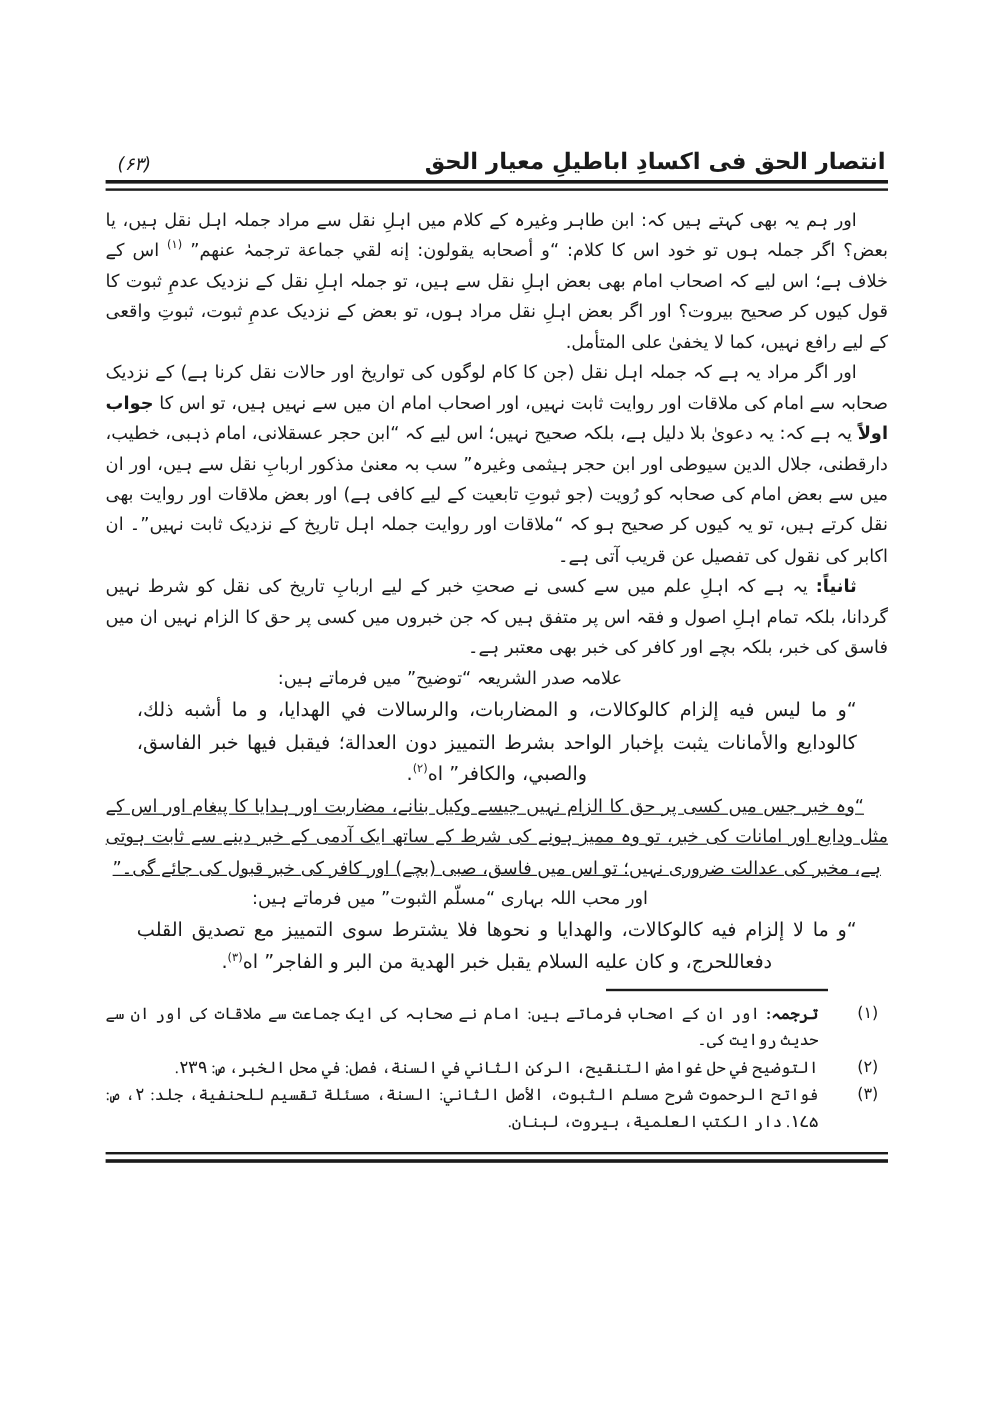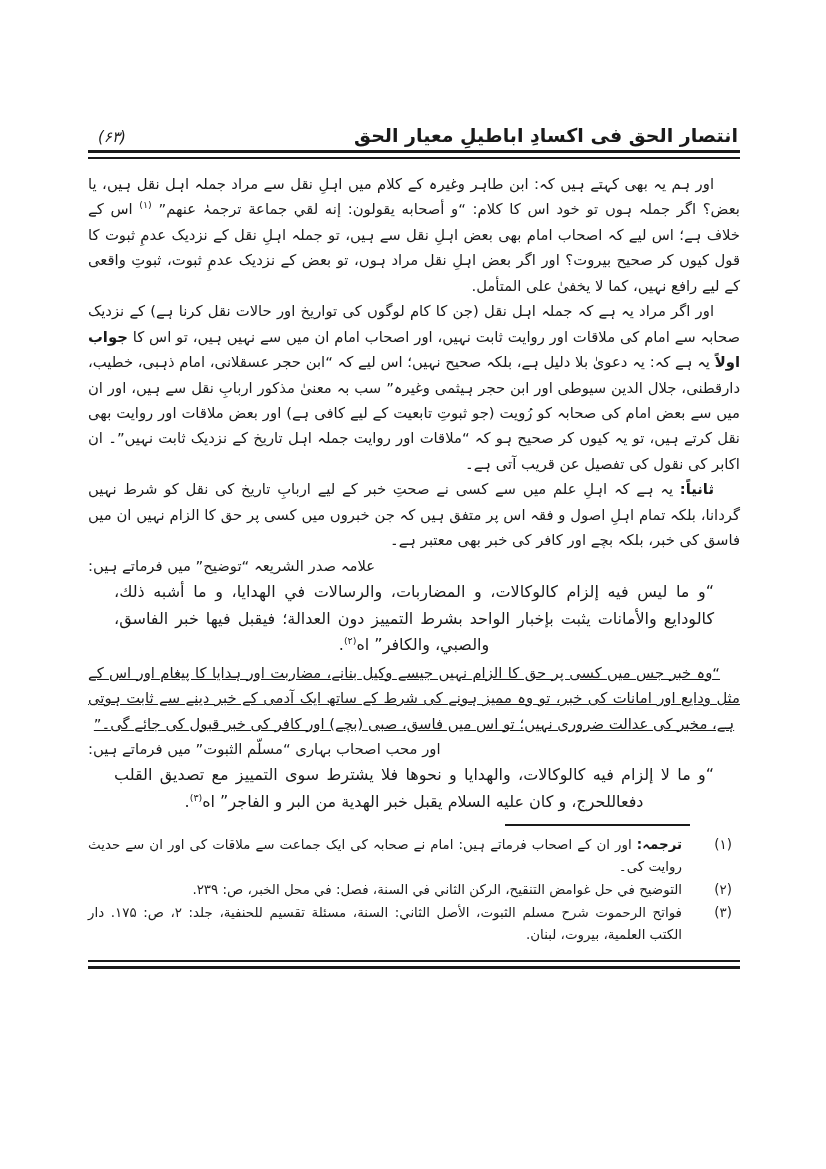--- a/index.html
+++ b/index.html
@@ -21,38 +21,38 @@
   .rule-bottom{height:4px;border-top:2px solid #1a1a1a;border-bottom:3px solid #1a1a1a;margin-top:14px;}
   
   .bodytext{direction:rtl;margin-top:12px;}
   .para{
     margin:0;
     font-size:14.8px;line-height:1.72;
     text-align:justify;text-indent:26px;
   }
   .bold{font-weight:bold;}
   sup.fn-marker{font-size:9.5px;line-height:0;}
-  .intro-line{margin:0;font-size:14.8px;line-height:1.72;text-align:left;text-indent:78px;}
+  .intro-line{margin:0;font-size:14.8px;line-height:1.72;text-align:center;text-indent:78px;}
   .arabic-quote{
     margin:1px 0;
     padding:0 26px;
     font-size:16px;line-height:1.66;
     text-align:justify;text-align-last:center;
   }
   .translation{
     margin:0;
     font-size:14.8px;line-height:1.72;
     text-align:justify;text-align-last:center;text-indent:20px;text-decoration:underline;
   }
   
   .fn-sep{width:185px;height:2px;background:#1a1a1a;margin:9px 50px 8px auto;}
   .footnotes{direction:rtl;font-size:13.4px;line-height:1.64;padding-right:8px;}
   .fn-row{display:flex;gap:18px;margin-bottom:1px;}
   .fn-num{flex:0 0 32px;white-space:nowrap;}
-  .fn-text{flex:1;text-align:justify;}
+  .fn-text{flex:1;text-align:justify;font-family:Liberation Serif, serif;}
 </style>
 </head>
 <body>
 
 <div class="page">
   <div class="content">
 
     <div class="header">
       <span class="book-title">انتصار الحق فی اکسادِ اباطیلِ معیار الحق</span>
       <span class="page-num">(۶۳)</span>
@@ -79,21 +79,21 @@
       </p>
 
       <p class="intro-line">علامہ صدر الشریعہ “توضیح” میں فرماتے ہیں:</p>
 
       <p class="arabic-quote">
         <span>“و ما ليس فيه إلزام كالوكالات، و المضاربات، والرسالات في الهدايا، و ما أشبه ذلك، كالودايع والأمانات يثبت بإخبار الواحد بشرط التمييز دون العدالة؛ فيقبل فيها خبر الفاسق، والصبي، والكافر” اه</span><sup class="fn-marker">(۲)</sup><span>.</span>
       </p>
 
       <p class="translation">“وہ خبر جس میں کسی پر حق کا الزام نہیں جیسے وکیل بنانے، مضاربت اور ہدایا کا پیغام اور اس کے مثل ودایع اور امانات کی خبر، تو وہ ممیز ہونے کی شرط کے ساتھ ایک آدمی کے خبر دینے سے ثابت ہوتی ہے، مخبر کی عدالت ضروری نہیں؛ تو اس میں فاسق، صبی (بچے) اور کافر کی خبر قبول کی جائے گی۔”</p>
 
-      <p class="intro-line">اور محب اصحاب بہاری “مسلّم الثبوت” میں فرماتے ہیں:</p>
+      <p class="intro-line">اور محب اللہ بہاری “مسلّم الثبوت” میں فرماتے ہیں:</p>
 
       <p class="arabic-quote">
         <span>“و ما لا إلزام فيه كالوكالات، والهدايا و نحوها فلا يشترط سوى التمييز مع تصديق القلب دفعاللحرج، و كان عليه السلام يقبل خبر الهدية من البر و الفاجر” اه</span><sup class="fn-marker">(۳)</sup><span>.</span>
       </p>
 
     </div>
 
     <div class="fn-sep"></div>
 
     <div class="footnotes">

